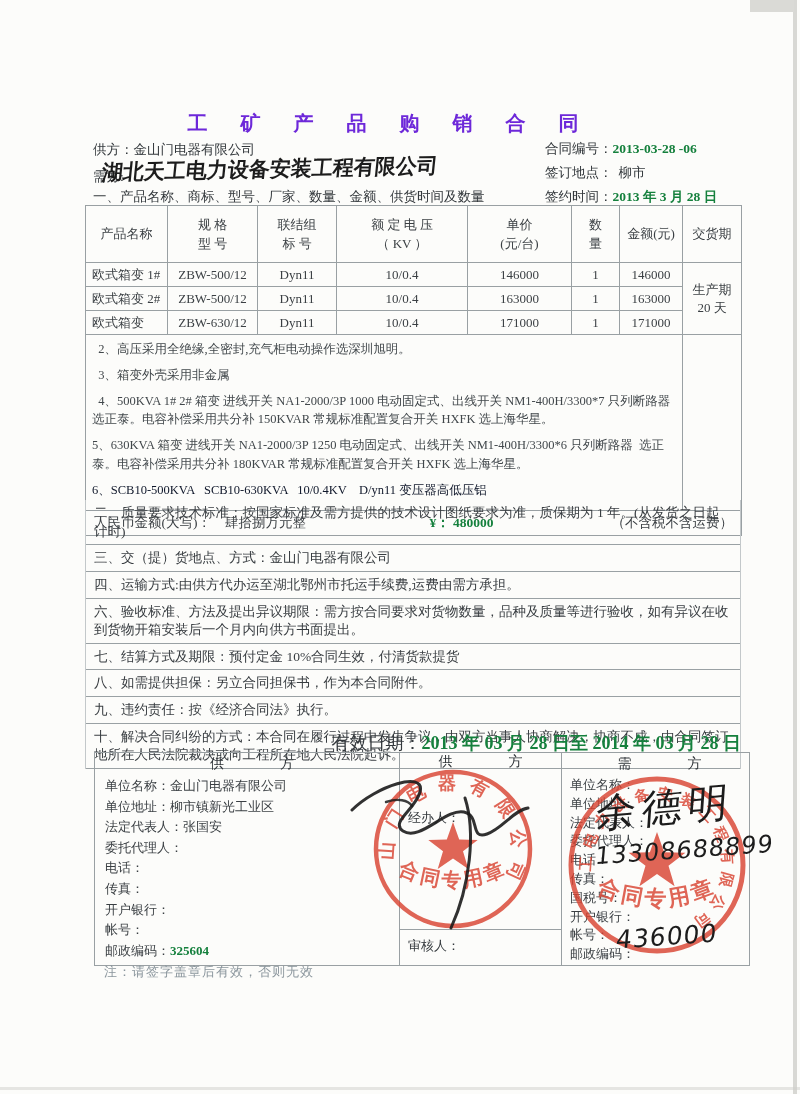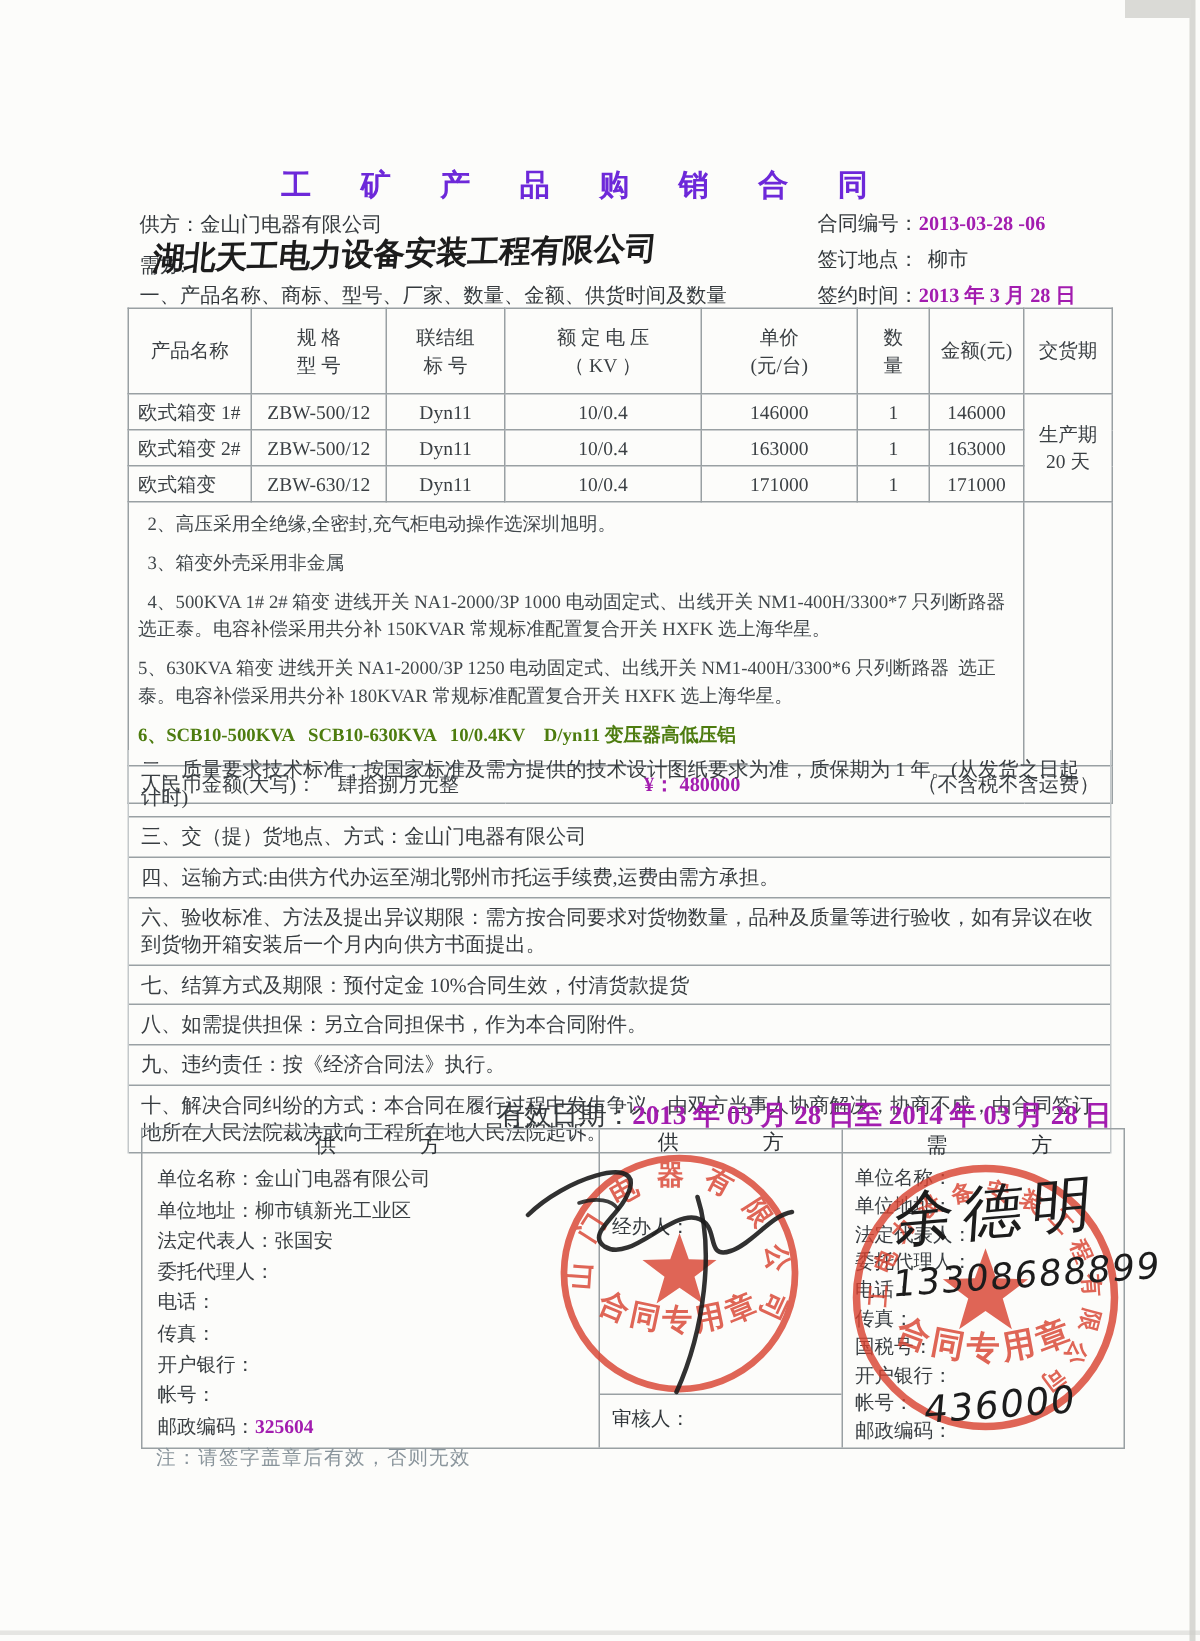--- a/index.html
+++ b/index.html
@@ -1,39 +1,39 @@
 <!DOCTYPE html>
 <html><head>
 <meta charset="utf-8">
 <style>
   html,body{margin:0;padding:0;background:#babab6;}
   .page{position:relative;width:800px;height:1094px;margin:0 auto;background:#fcfcfa;
         font-family:"Liberation Serif","DejaVu Serif",serif;color:#33383c;overflow:hidden;}
-  .b{font-weight:bold;color:#a21caf;}
+  .b{font-weight:bold;color:#15803d;}
   
   .edge-right{position:absolute;right:3px;top:0;width:4px;height:100%;background:#b9b9b5;opacity:.55;}
   .edge-bottom{position:absolute;left:0;bottom:4px;width:100%;height:3px;background:#cdcdc9;opacity:.5;}
   .edge-topright{position:absolute;right:6px;top:0;width:44px;height:12px;background:#dadad6;}
   
   .title{position:absolute;top:110px;left:0;width:780px;text-align:center;
          font-size:20px;font-weight:bold;letter-spacing:14px;color:#6d28d9;}
   .hline{position:absolute;font-size:13.5px;white-space:nowrap;}
   .hand{font-family:"DejaVu Sans",sans-serif;color:#1c1c1c;white-space:nowrap;}
   .hand-buyer{position:absolute;left:102px;top:155px;font-size:21px;font-weight:700;
               transform:rotate(-1.2deg) skewX(-7deg);letter-spacing:0;}
   
   .ptable{position:absolute;left:85px;top:205px;width:656px;border-collapse:collapse;table-layout:fixed;}
   .ptable td,.ptable th{border:1px solid #99a0a3;font-weight:normal;font-size:13px;
                         text-align:center;padding:0;color:#3a3f43;}
   .ptable th{height:56px;line-height:1.5;}
   .ptable .prow td{height:23px;}
   .ptable .cname{text-align:left;padding-left:6px;}
   .ptable .notes-cell{text-align:left;vertical-align:top;padding:5px 6px 4px 6px;height:146px;margin-left:44px;}
   .note-line{font-size:12.5px;line-height:1.5;margin-bottom:7px;white-space:pre-wrap;color:#41474b;}
-  .note-bold{font-weight:bold;color:#4d7c0f;}
+  .note-bold{font-weight:normal;color:#0f172a;}
   .amount-cell{height:24px;}
   .amount-flex{display:flex;align-items:center;font-size:13.5px;padding:0 8px;}
   .amount-flex .aw{margin-left:14px;}
   .amount-flex .av{margin-left:auto;margin-right:118px;}
   
   .sections{position:absolute;left:85px;top:500px;width:654px;border-left:1px solid #c3c8ca;border-right:1px solid #c3c8ca;}
   .sec{border-bottom:1px solid #9aa1a4;padding:4px 8px 3px 8px;font-size:13.5px;line-height:1.38;color:#383d41;}
   .validity{position:absolute;left:85px;top:731px;width:656px;text-align:right;
             padding-left:150px;box-sizing:border-box;font-size:18px;white-space:nowrap;}
   

